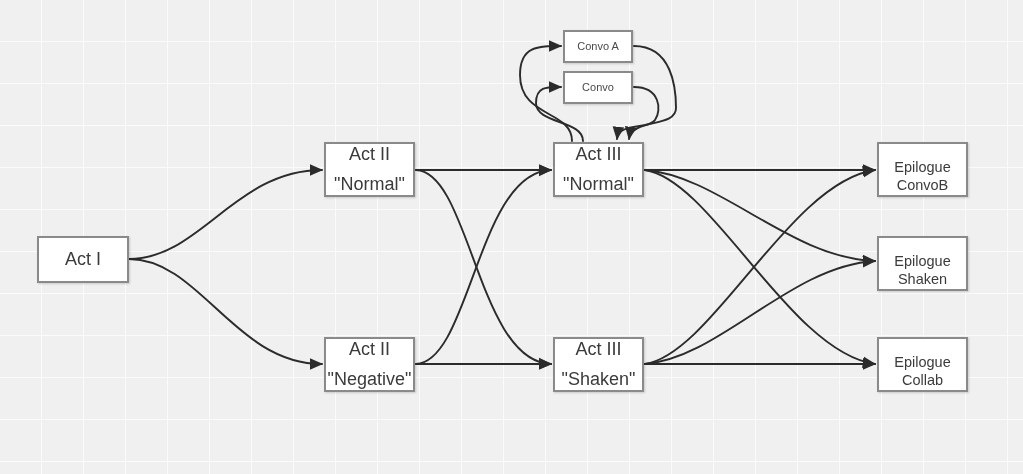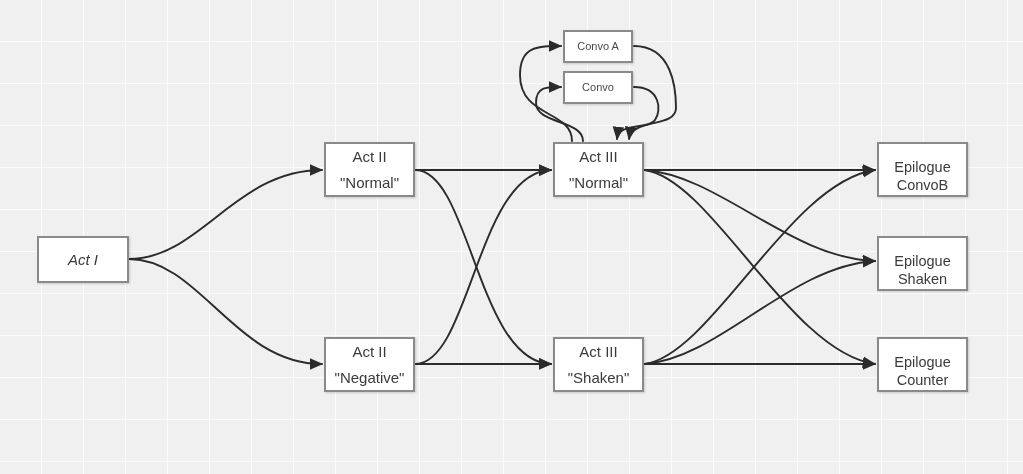--- a/index.html
+++ b/index.html
@@ -42,21 +42,21 @@
     justify-content: center;
     color: #3b3b3b;
     text-align: center;
     line-height: 1.28;
     z-index: 2;
   }
   .node .line {
     display: block;
     white-space: nowrap;
   }
-  .node-act { font-size: 15px; gap: 7px; }
+  .node-act { font-size: 18px; gap: 7px; }
   .node-convo { font-size: 11px; color: #4a4a4a; }
   .node-epilogue { font-size: 14.5px; justify-content: flex-end; }
 </style>
 </head>
 <body>
 
 <div id="canvas">
 
   <svg id="edges" viewBox="0 0 1023 474" xmlns="http://www.w3.org/2000/svg">
     <defs>
@@ -78,21 +78,21 @@
         <path d="M 645,170 L 875,170" marker-end="url(#arrow)"></path>
         <path d="M 645,170 C 720,176 790,258 875,261" marker-end="url(#arrow)"></path>
         <path d="M 645,170 C 712,180 790,352 875,364" marker-end="url(#arrow)"></path>
         <path d="M 645,364 L 875,364" marker-end="url(#arrow)"></path>
         <path d="M 645,364 C 720,358 790,266 875,261" marker-end="url(#arrow)"></path>
         <path d="M 645,364 C 712,354 790,182 875,170" marker-end="url(#arrow)"></path>
       </g>
   </svg>
 
   <div id="node-layer">
-      <div class="node node-act" style="left: 37px; top: 236px; width: 92px; height: 47px; font-style: italic;">
+      <div class="node node-act" style="left: 37px; top: 236px; width: 92px; height: 47px;">
         <span class="line">Act I</span>
       </div>
       <div class="node node-act" style="left: 324px; top: 142px; width: 91px; height: 55px;">
         <span class="line">Act II</span>
         <span class="line">"Normal"</span>
       </div>
       <div class="node node-act" style="left: 324px; top: 337px; width: 91px; height: 55px;">
         <span class="line">Act II</span>
         <span class="line">"Negative"</span>
       </div>
@@ -113,17 +113,17 @@
       <div class="node node-epilogue" style="left: 877px; top: 142px; width: 91px; height: 55px;">
         <span class="line">Epilogue</span>
         <span class="line">ConvoB</span>
       </div>
       <div class="node node-epilogue" style="left: 877px; top: 236px; width: 91px; height: 55px;">
         <span class="line">Epilogue</span>
         <span class="line">Shaken</span>
       </div>
       <div class="node node-epilogue" style="left: 877px; top: 337px; width: 91px; height: 55px;">
         <span class="line">Epilogue</span>
-        <span class="line">Counter</span>
+        <span class="line">Collab</span>
       </div>
     </div>
 
 </div>
 
 </body></html>

